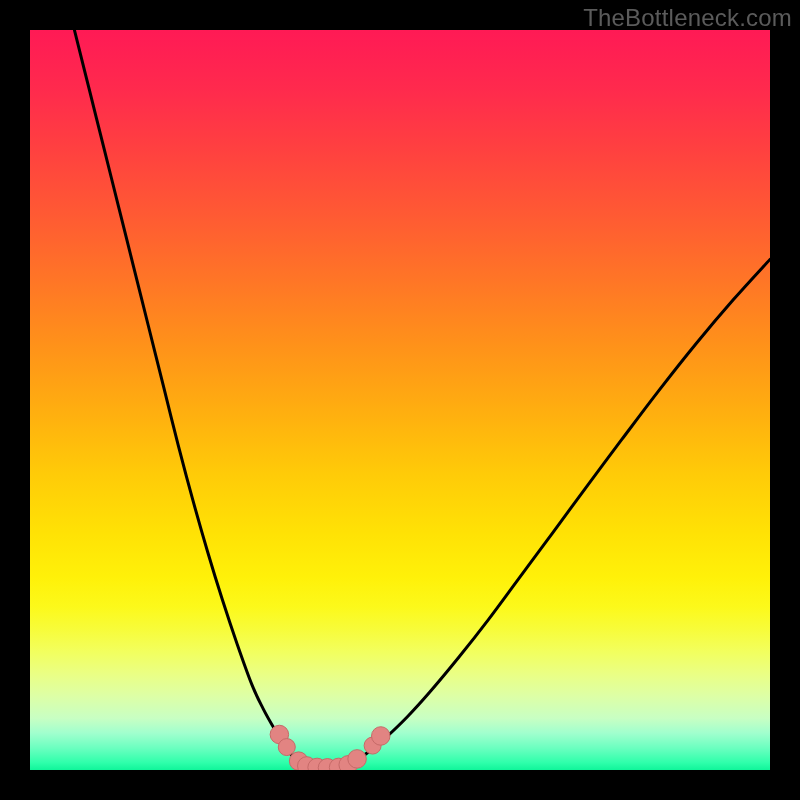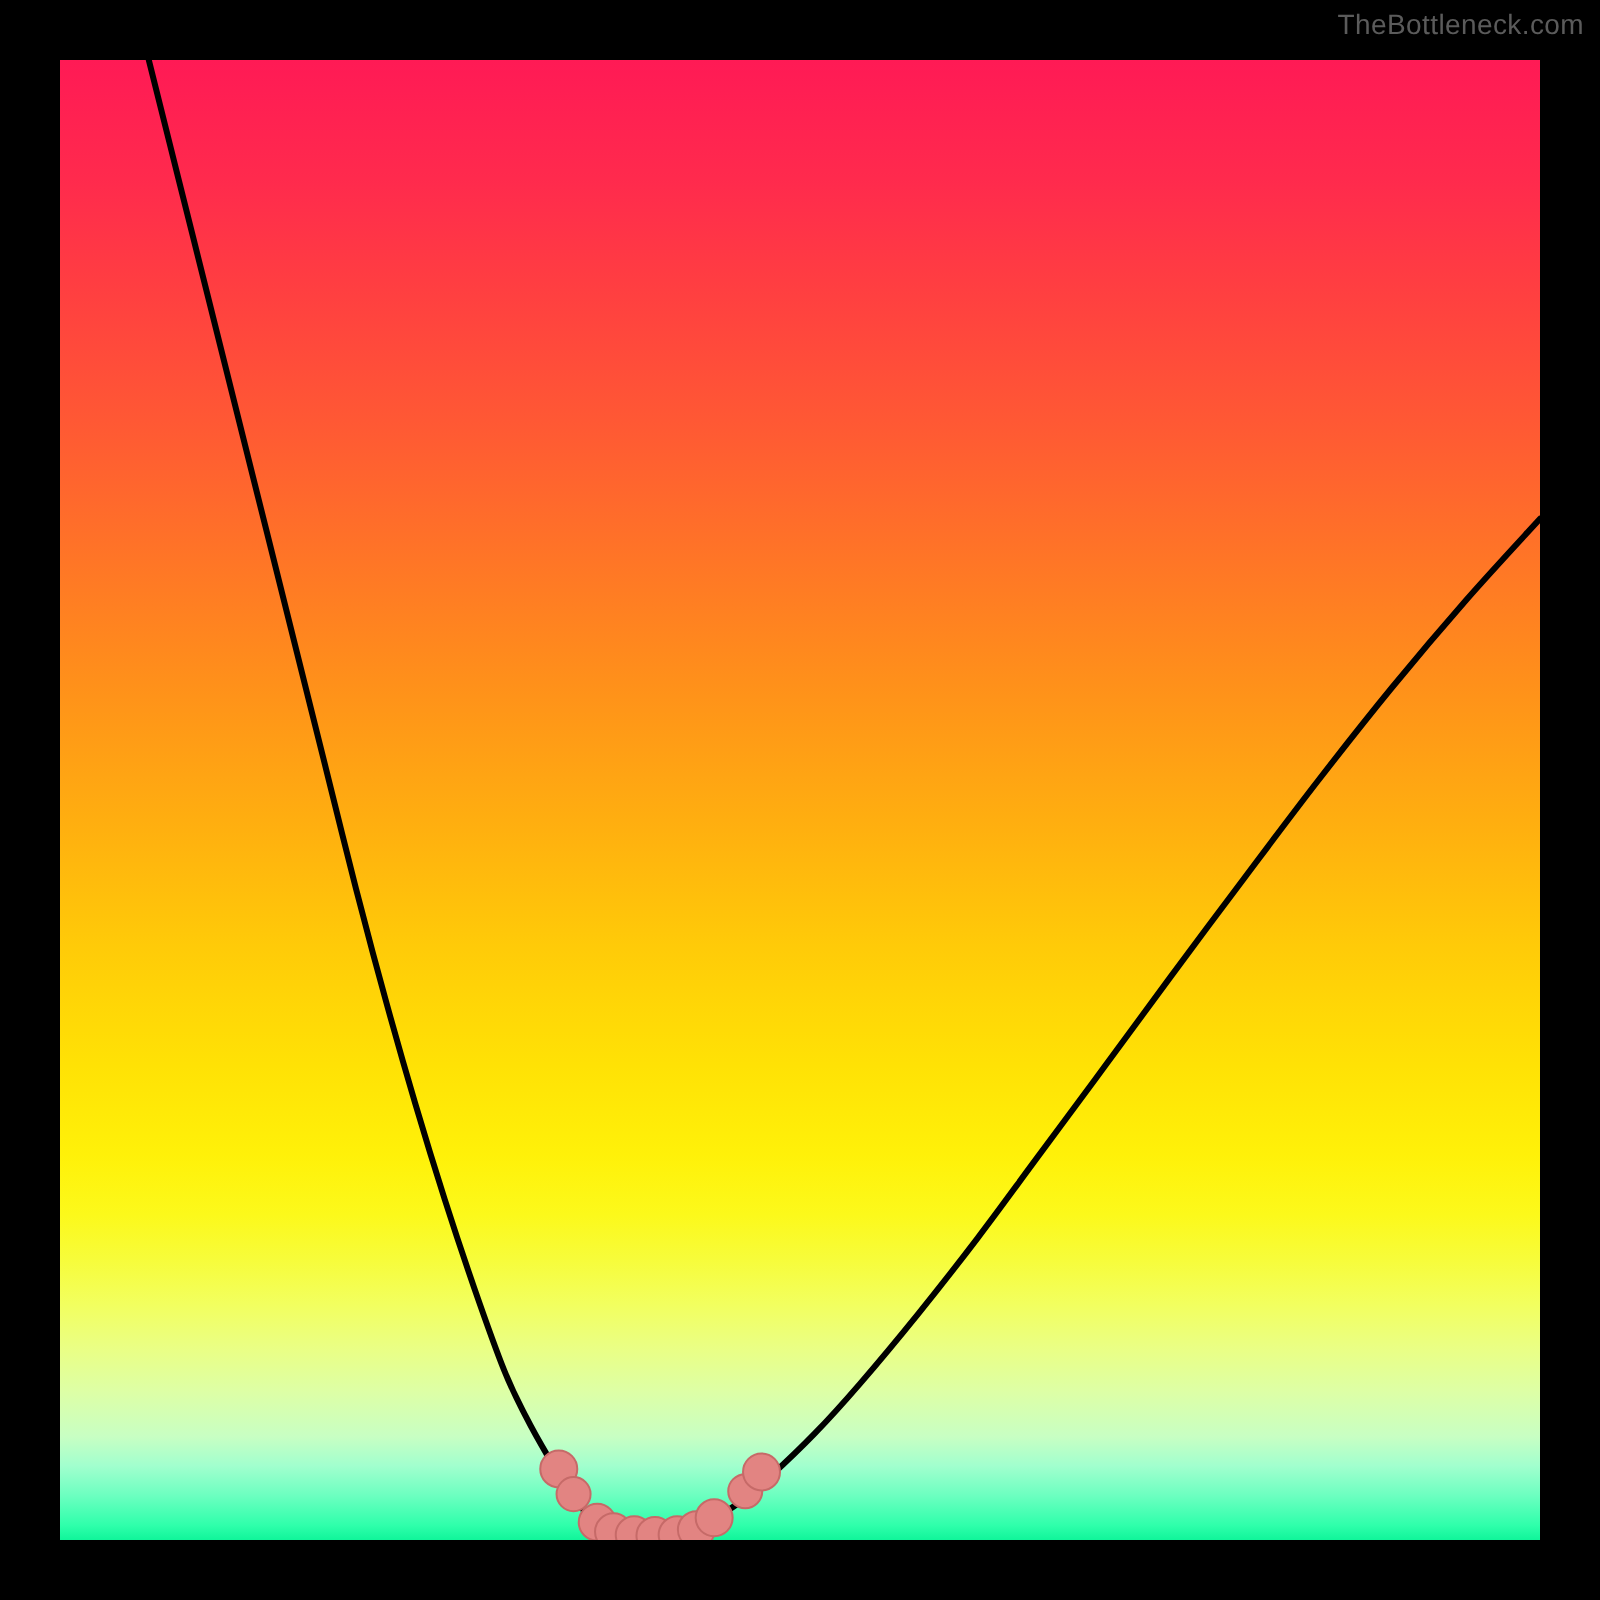--- a/index.html
+++ b/index.html
@@ -46,21 +46,21 @@
       #6cffc0 97%,
       #2fffab 99%,
       #10f59a 100%
     );
   }
   .watermark {
     position: absolute;
     top: 4px;
     right: 8px;
     color: #5b5b5b;
-    font-size: 14px;
+    font-size: 24px;
     font-weight: 400;
     letter-spacing: 0.2px;
     user-select: none;
   }
   svg.overlay {
     position: absolute;
     left: 30px;
     top: 30px;
     width: 740px;
     height: 740px;

